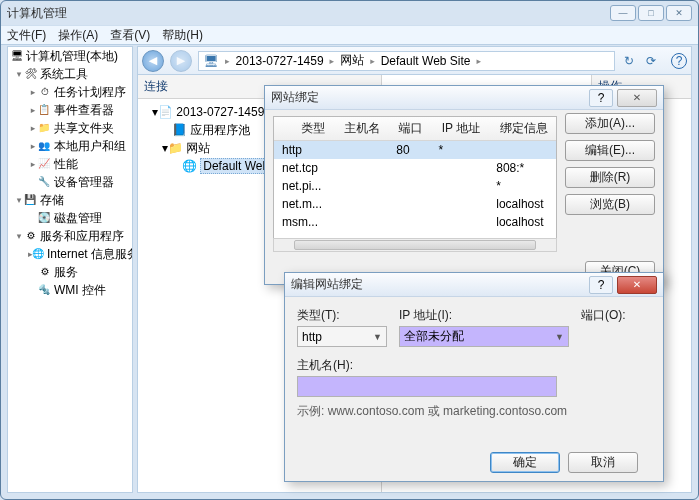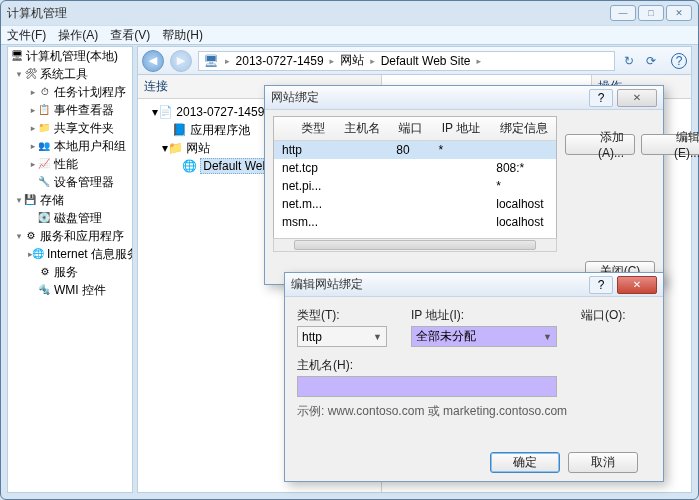--- a/index.html
+++ b/index.html
@@ -33,21 +33,21 @@
   .dlg .dlgtitle .t { flex: 1; color: #333; }
   .dlg .dclose { width: 40px; height: 18px; background: linear-gradient(#e58a84,#c84737); border: 1px solid #9c3a2e; color: #fff; border-radius: 2px; display: flex; align-items: center; justify-content: center; font-size: 10px; }
   .dlg .dq { width: 24px; height: 18px; border: 1px solid #b3c7db; border-radius: 2px; background: #eef4fb; margin-right: 4px; display: flex; align-items: center; justify-content: center; }
   .btn { height: 21px; min-width: 70px; padding: 0 10px; background: linear-gradient(#fdfdfd,#e6e6e6); border: 1px solid #9c9c9c; border-radius: 3px; color: #222; display: inline-flex; align-items: center; justify-content: center; }
   .btn.def { border-color: #3f87c6; box-shadow: 0 0 0 1px #8cc0ee inset; }
   .tbl { position: absolute; left: 8px; top: 30px; right: 106px; bottom: 38px; border: 1px solid #b9b9b9; background: #fff; overflow: hidden; }
   .tbl table { width: 100%; border-collapse: collapse; }
   .tbl th { text-align: right; font-weight: normal; padding: 3px 8px; background: linear-gradient(#fdfdfd,#efefef); border-bottom: 1px solid #d6d6d6; color: #222; }
   .tbl td { padding: 2px 8px; }
   .tbl tr.selected td { background: #cfe3f7; }
-  .actcol { position: absolute; right: 8px; top: 48px; width: 90px; display: flex; flex-direction: row; gap: 6px; text-align: right; }
+  .actcol { position: absolute; right: 8px; top: 27px; width: 90px; display: flex; flex-direction: column; gap: 6px; }
   .scrollstub { position: absolute; left: 8px; right: 106px; bottom: 32px; height: 14px; background: #efefef; border: 1px solid #cfcfcf; }
   .scrollstub .thumb { position: absolute; left: 20px; right: 20px; top: 1px; bottom: 1px; background: linear-gradient(#e9e9e9,#d5d5d5); border: 1px solid #bcbcbc; border-radius: 2px; }
   .field { display: flex; flex-direction: column; gap: 2px; }
   .field label { color: #222; }
   .input, .select { height: 21px; border: 1px solid #b3b3b3; background: #c4b5fd; padding: 0 4px; display: flex; align-items: center; }
   .select { justify-content: space-between; }
   .select .caret { font-size: 9px; color: #555; }
   .hint { color: #5c5c5c; margin-top: 6px; }
 </style>
 </head>
@@ -245,21 +245,21 @@
         <div class="btn" style="position:absolute;right:8px;bottom:2px">关闭(C)</div>
       </div>
 
       <div class="dlg" style="left:146px; top:225px; width:380px; height:210px">
         <div class="dlgtitle">
           <span class="t">编辑网站绑定</span>
           <div class="dq">?</div>
           <div class="dclose">✕</div>
         </div>
         <div style="padding:10px 12px">
-          <div style="display:flex; gap:24px">
+          <div style="display:flex; gap:12px">
             <div class="field" style="width:90px">
               <label>类型(T):</label>
               <div class="select" style="background:#f5f5f5">
                   <span>http</span>
                   <span class="caret">▼</span>
                 </div>
             </div>
             <div class="field" style="flex:1">
               <label>IP 地址(I):</label>
               <div class="select">

